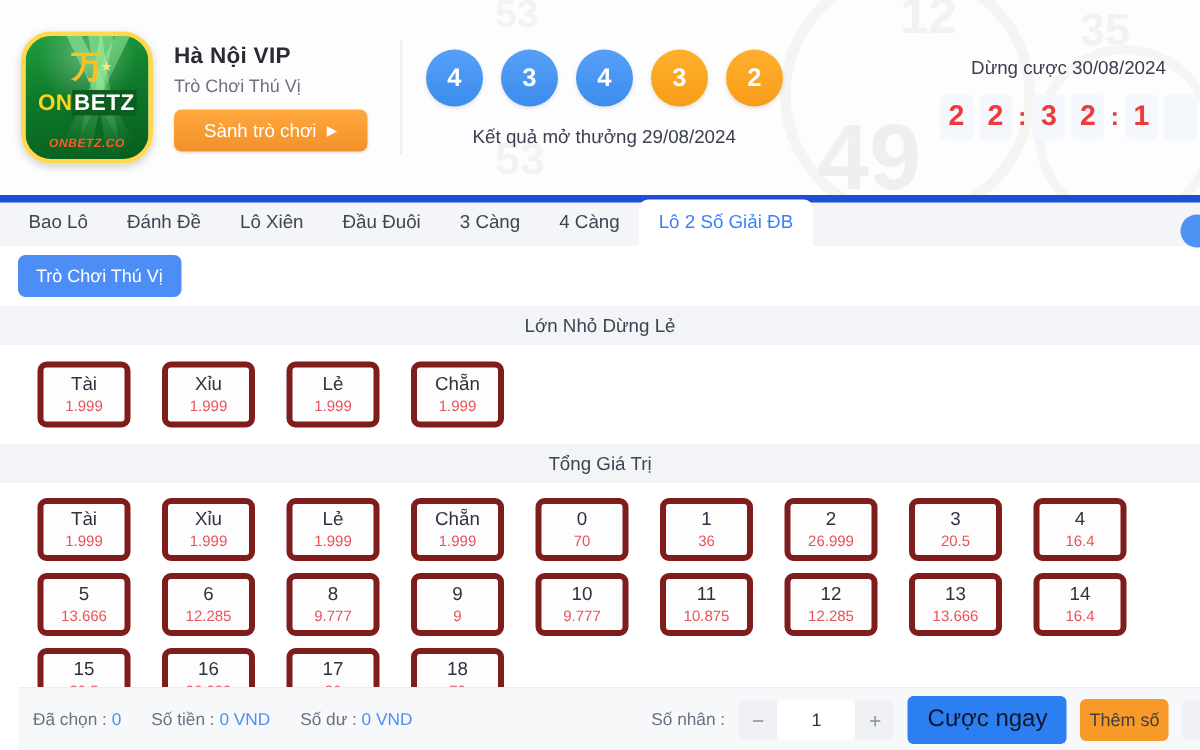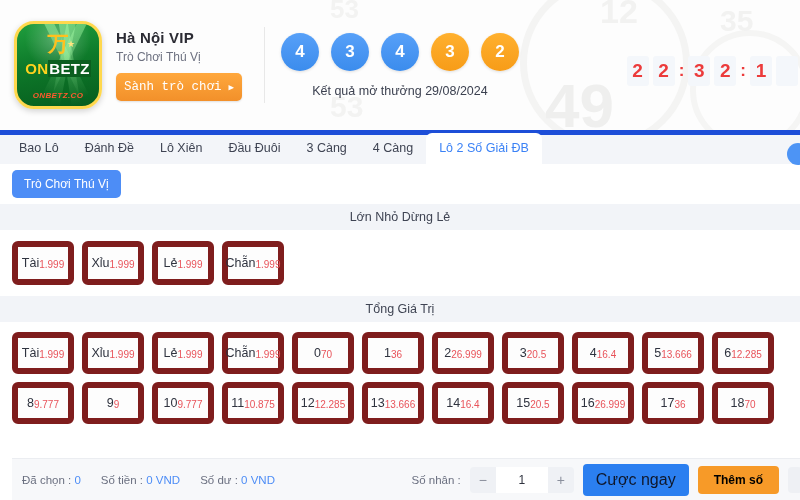--- a/index.html
+++ b/index.html
@@ -86,22 +86,22 @@
   }
 
   .brand-text { margin-left: 14px; }
   .brand-title { font-size: 15px; font-weight: bold; color: #2b2b33; letter-spacing: .2px; }
   .brand-sub { font-size: 12px; color: #6d7180; margin-top: 4px; }
   .lobby-btn {
     margin-top: 9px;
     display: inline-flex; align-items: center; gap: 7px;
     background: linear-gradient(to bottom, #ffa83d, #f2902a);
     color: #fff; font-size: 12.5px;
-    padding: 7px 8px; border-radius: 5px; border: none;
-    cursor: pointer; box-shadow: 0 1px 2px rgba(0,0,0,.12); font-family: Liberation Mono, monospace;
+    padding: 7px 20px; border-radius: 5px; border: none;
+    cursor: pointer; box-shadow: 0 1px 2px rgba(0,0,0,.12);
   }
   .lobby-btn .tri { font-size: 9px; }
 
   .divider-v { width: 1px; height: 76px; background: #e8e8e8; margin: 0 16px 0 22px; z-index: 2; }
 
   .results { z-index: 2; display: flex; flex-direction: column; align-items: center; }
   .balls { display: flex; gap: 12px; }
   .ball {
     width: 38px; height: 38px; border-radius: 50%;
     display: flex; align-items: center; justify-content: center;
@@ -157,25 +157,26 @@
   
   .section-title {
     height: 26px; background: #f2f4f8;
     display: flex; align-items: center; justify-content: center;
     font-size: 12.5px; color: #3f4453;
   }
   .cards { display: flex; flex-wrap: wrap; gap: 8px; padding: 11px 12px; }
   .card {
     width: 62px; height: 44px;
     background: #fdfdfd;
-    border: 6px solid #7f1d1d;
+    border: 4px solid #7f1d1d;
     border-radius: 6px;
-    display: flex; 
+    display: flex; flex-direction: column;
     align-items: center; justify-content: center;
     cursor: pointer;
+    margin-left: 13px;
   }
   .card-label { font-size: 12.5px; color: #2f333f; line-height: 1.15; }
   .card-odds { font-size: 10px; color: #e8535a; margin-top: 3px; line-height: 1; }
 
   .cards-grid { display: flex; flex-wrap: wrap; gap: 8px 8px; padding: 10px 12px 4px 12px; }
   .cards-grid .card { width: 62px; height: 42px; }
 
   
   .bottombar {
     position: absolute; left: 12px; bottom: 0;
@@ -196,22 +197,22 @@
   .step-input {
     width: 52px; height: 26px; border: none; background: #fff;
     text-align: center; font-size: 12px; color: #2f333f;
     font-family: "Liberation Sans", sans-serif;
   }
   .bet-btn {
     background: #2b7ff0; color: #0f172a; border: none;
     font-size: 16px; padding: 7px 13px; border-radius: 4px; cursor: pointer;
   }
   .add-btn {
-    background: #f79a28; color: #000000; border: none;
-    font-size: 12px; padding: 7px 16px; border-radius: 4px; cursor: pointer; font-weight: bold;
+    background: #f79a28; color: #404040; border: none;
+    font-size: 12px; padding: 7px 6px; border-radius: 4px; cursor: pointer;
   }
   .bb-edge { width: 14px; height: 26px; background: #eef0f4; border-radius: 4px; }
 </style>
 </head>
 <body>
 
 <div id="app">
 
   <div class="header">
     <div class="wm-ring"></div>
@@ -253,20 +254,21 @@
           <div class="ball blue">4</div>
           <div class="ball blue">3</div>
           <div class="ball blue">4</div>
           <div class="ball orange">3</div>
           <div class="ball orange">2</div>
         </div>
       <div class="results-caption">Kết quả mở thưởng 29/08/2024</div>
     </div>
 
     <div class="countdown">
+      <div class="countdown-label">Dừng cược 30/08/2024</div>
       <div class="clock">
           <div class="cd-digit">2</div>
           <div class="cd-digit">2</div>
           <div class="cd-colon">:</div>
           <div class="cd-digit">3</div>
           <div class="cd-digit">2</div>
           <div class="cd-colon">:</div>
           <div class="cd-digit">1</div>
           <div class="cd-digit"></div>
         </div>

